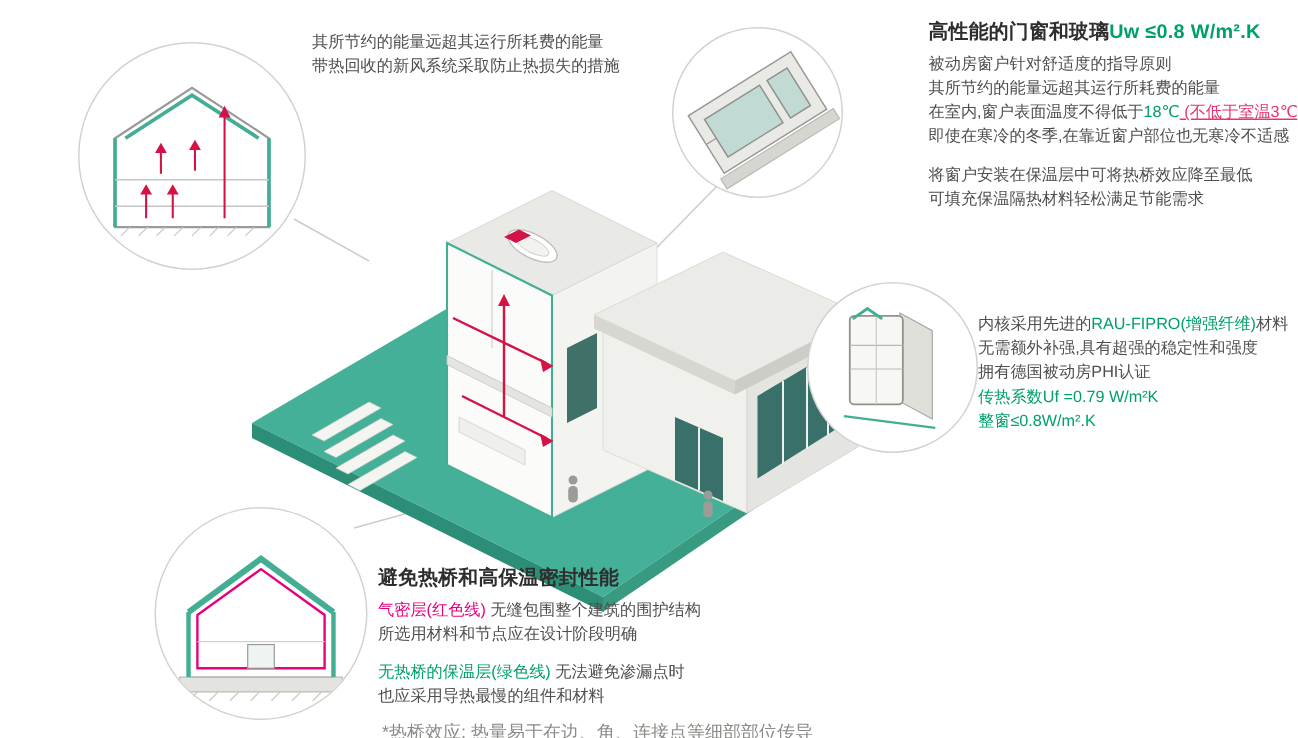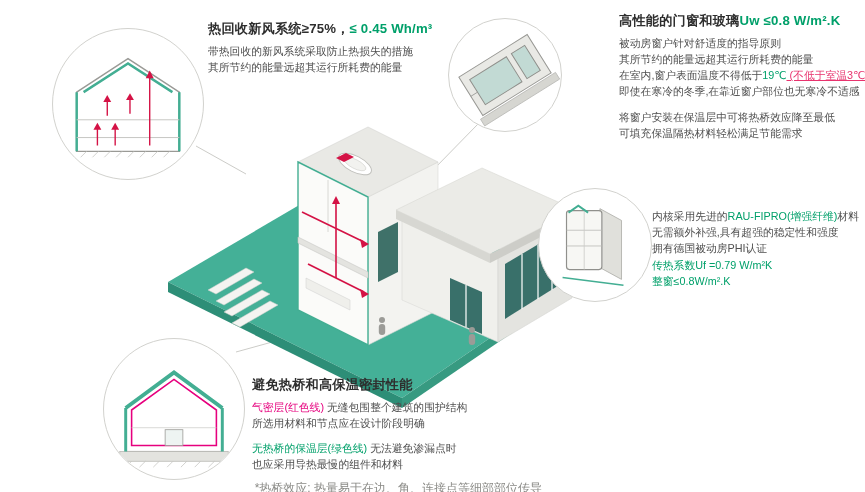--- a/index.html
+++ b/index.html
@@ -177,30 +177,29 @@
       <path d="M22,70 L71,34 L120,70" fill="none" stroke="#43ae93" stroke-width="4"></path>
       <line x1="22" y1="70" x2="22" y2="114" stroke="#43ae93" stroke-width="3"></line>
       <line x1="120" y1="70" x2="120" y2="114" stroke="#43ae93" stroke-width="3"></line>
       <path d="M28,72 L71,41 L114,72 L114,108 L28,108 Z" fill="none" stroke="#e6007e" stroke-width="1.6"></path>
       <line x1="28" y1="90" x2="114" y2="90" stroke="#cfcfcb" stroke-width="0.8"></line>
       <rect x="62" y="92" width="18" height="16" fill="#eef4f2" stroke="#9a9a96" stroke-width="0.8"></rect>
     </svg>
   </div>
 
   <div class="tb" style="left:208px; top:20px; width:280px;">
-    <div class="h1"><span>热回收新风系统≥75%，</span><span class="green">≤ 0.45 Wh/m³</span></div>
+    <div class="ln">其所节约的能量远超其运行所耗费的能量</div>
     <div class="ln">带热回收的新风系统采取防止热损失的措施</div>
-    <div class="ln">其所节约的能量远超其运行所耗费的能量</div>
   </div>
 
   <div class="tb" style="left:619px; top:12px; width:278px;">
     <div class="h1"><span>高性能的门窗和玻璃</span><span class="green">Uw ≤0.8 W/m².K</span></div>
     <div class="ln">被动房窗户针对舒适度的指导原则</div>
     <div class="ln">其所节约的能量远超其运行所耗费的能量</div>
-    <div class="ln"><span>在室内,窗户表面温度不得低于</span><span class="green">19℃</span><span class="redish"> (不低于室温3℃ )</span></div>
+    <div class="ln"><span>在室内,窗户表面温度不得低于</span><span class="green">18℃</span><span class="redish"> (不低于室温3℃ )</span></div>
     <div class="ln">即使在寒冷的冬季,在靠近窗户部位也无寒冷不适感</div>
     <div class="gap"></div>
     <div class="ln">将窗户安装在保温层中可将热桥效应降至最低</div>
     <div class="ln">可填充保温隔热材料轻松满足节能需求</div>
   </div>
 
   <div class="tb" style="left:652px; top:208px; width:212px;">
     <div class="ln"><span>内核采用先进的</span><span class="greenb">RAU-FIPRO(增强纤维)</span><span>材料</span></div>
     <div class="ln">无需额外补强,具有超强的稳定性和强度</div>
     <div class="ln">拥有德国被动房PHI认证</div>

